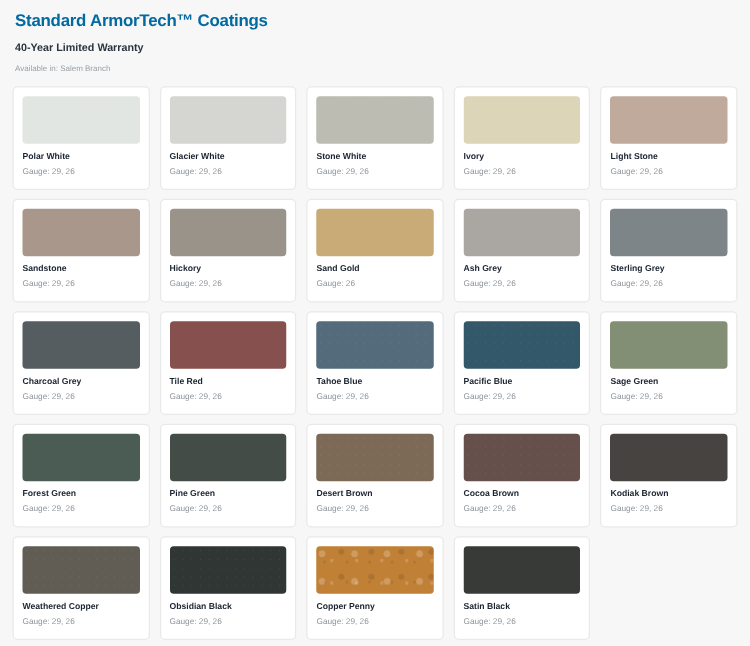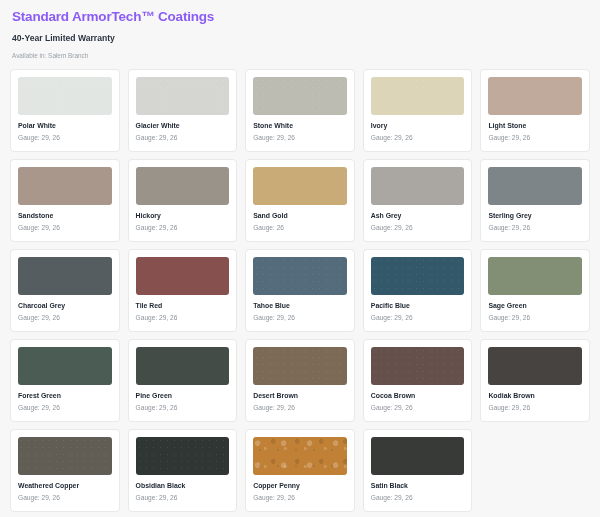--- a/index.html
+++ b/index.html
@@ -21,21 +21,21 @@
   }
 
   
   .header {
     padding: 2px 2px 6px 2px;
   }
   .page-title {
     font-size: 13.5px;
     font-weight: bold;
     letter-spacing: -0.2px;
-    color: #8b5cf6;
+    color: #0369a1;
     margin: 0 0 9px 0;
     line-height: 1.1;
   }
   .warranty {
     font-size: 8.6px;
     font-weight: bold;
     color: #2b3440;
     margin: 0 0 9px 0;
     line-height: 1.1;
   }

